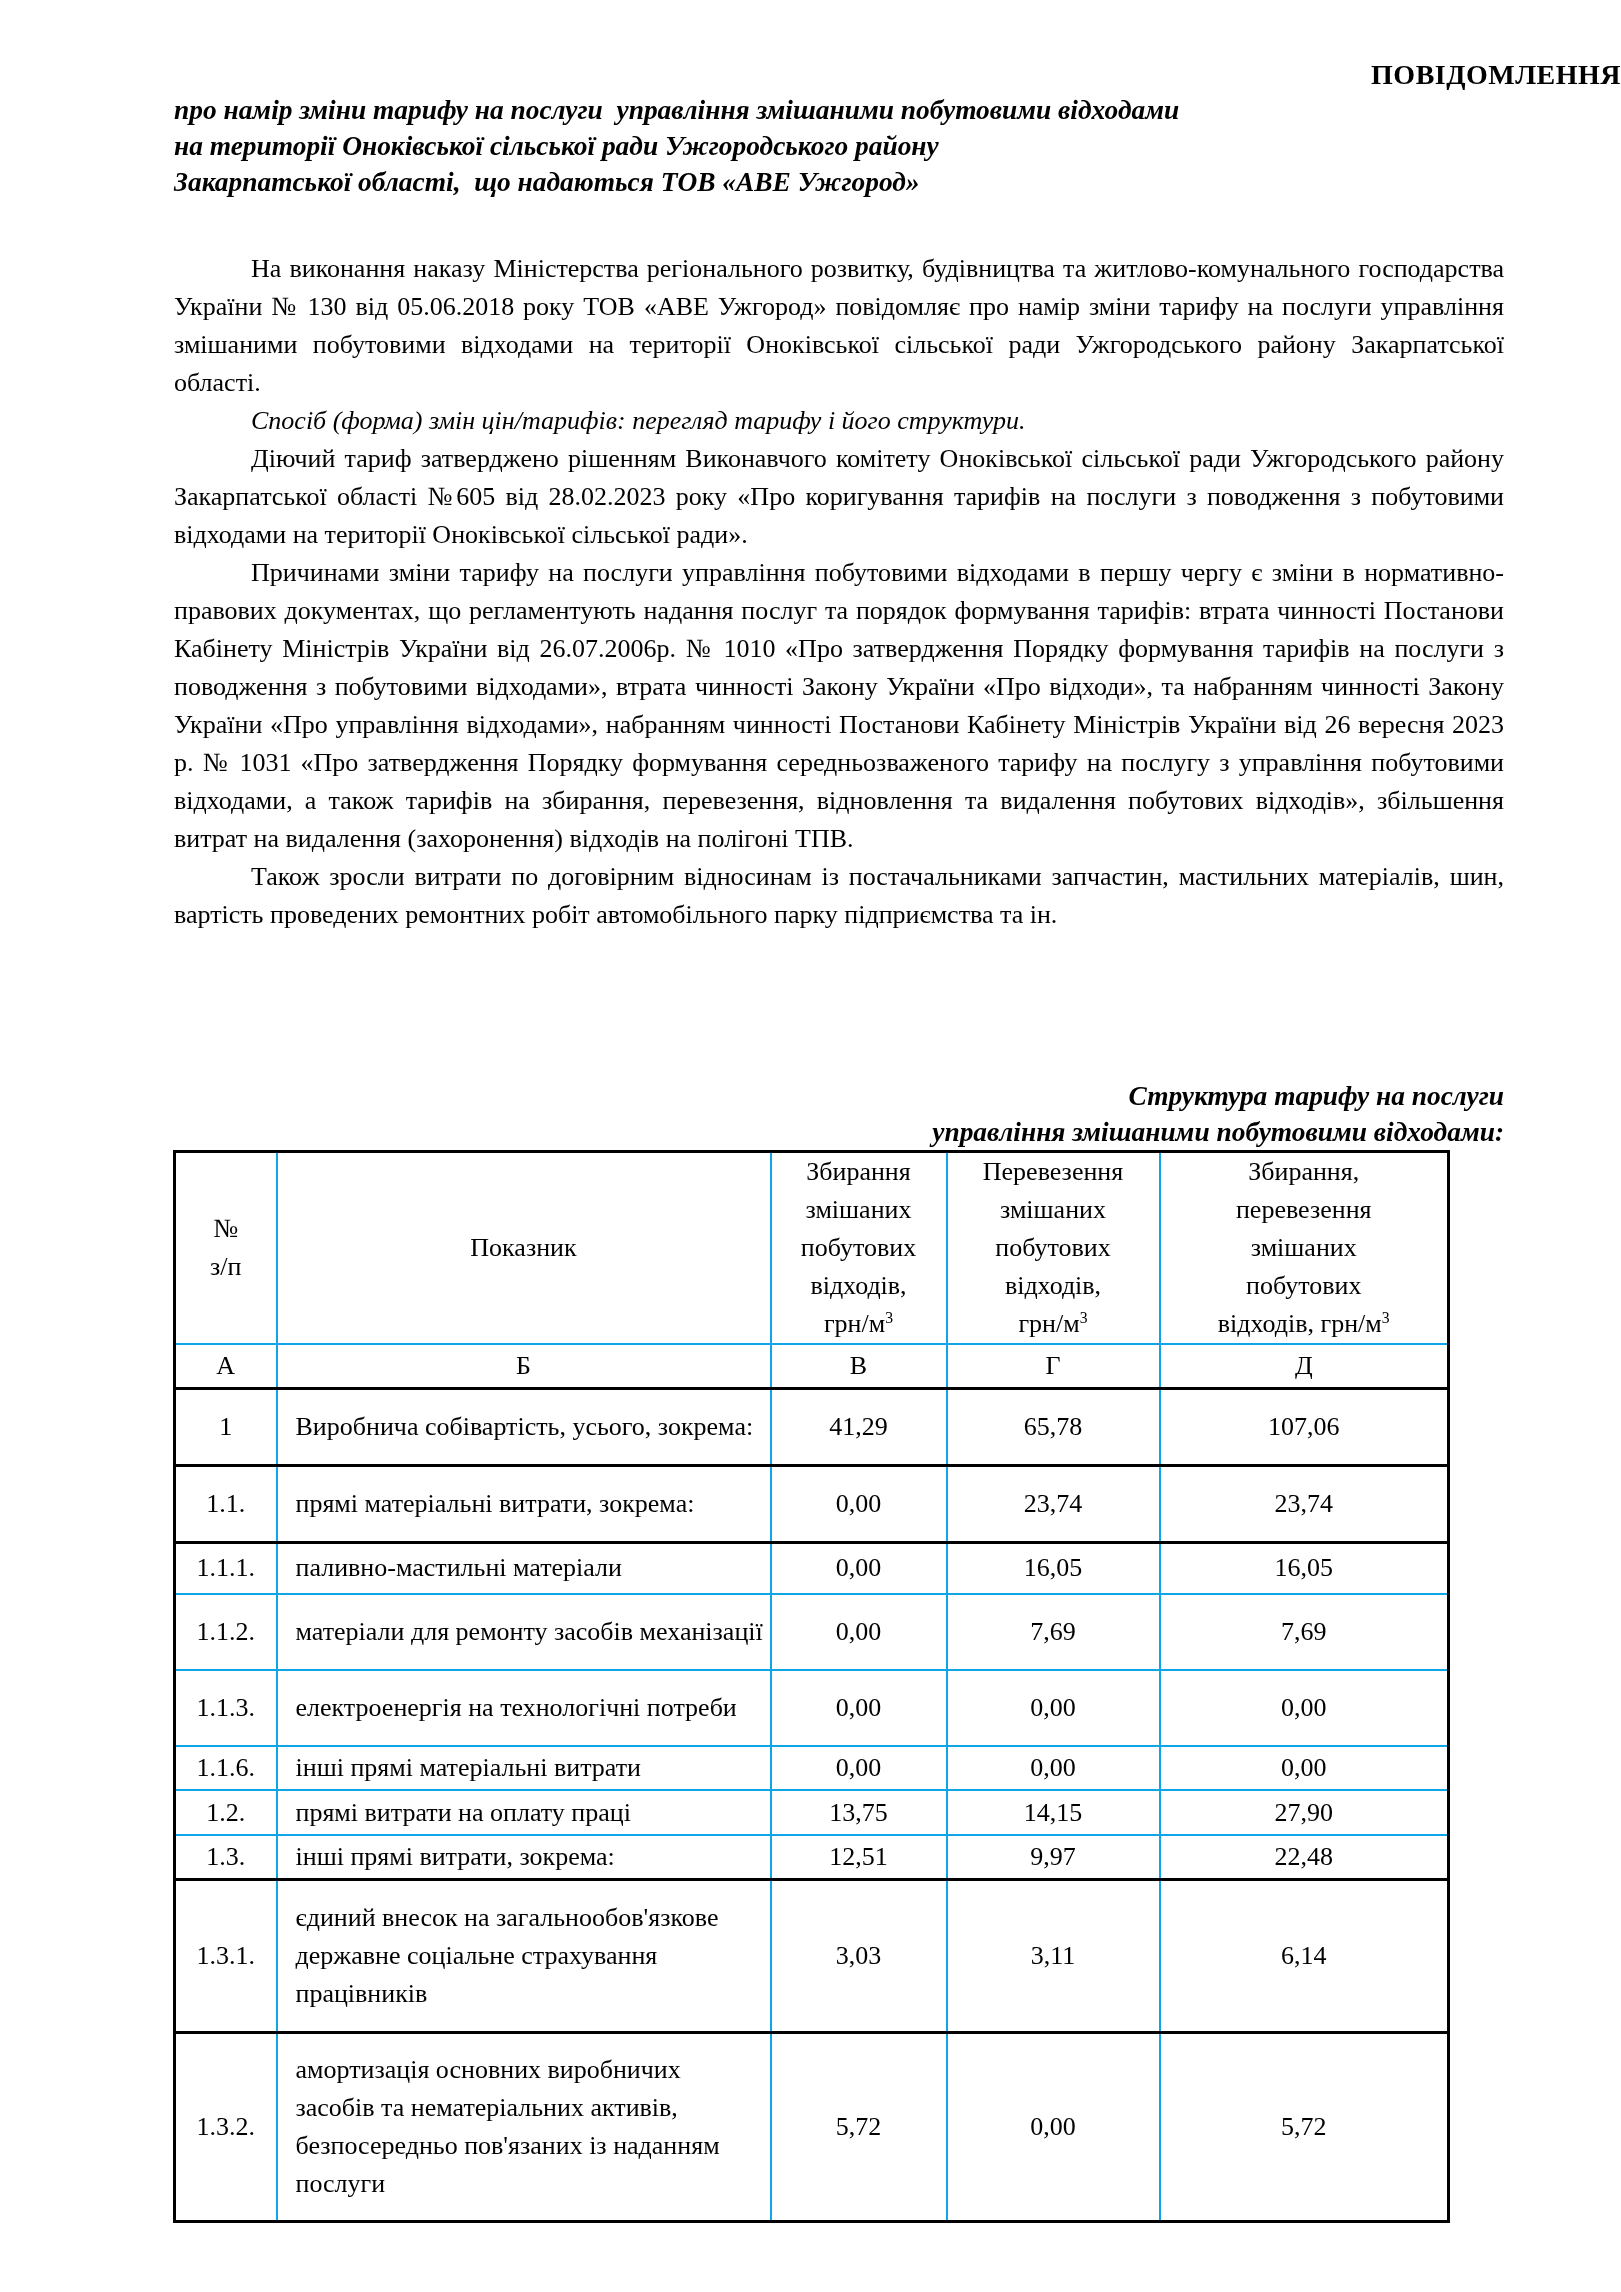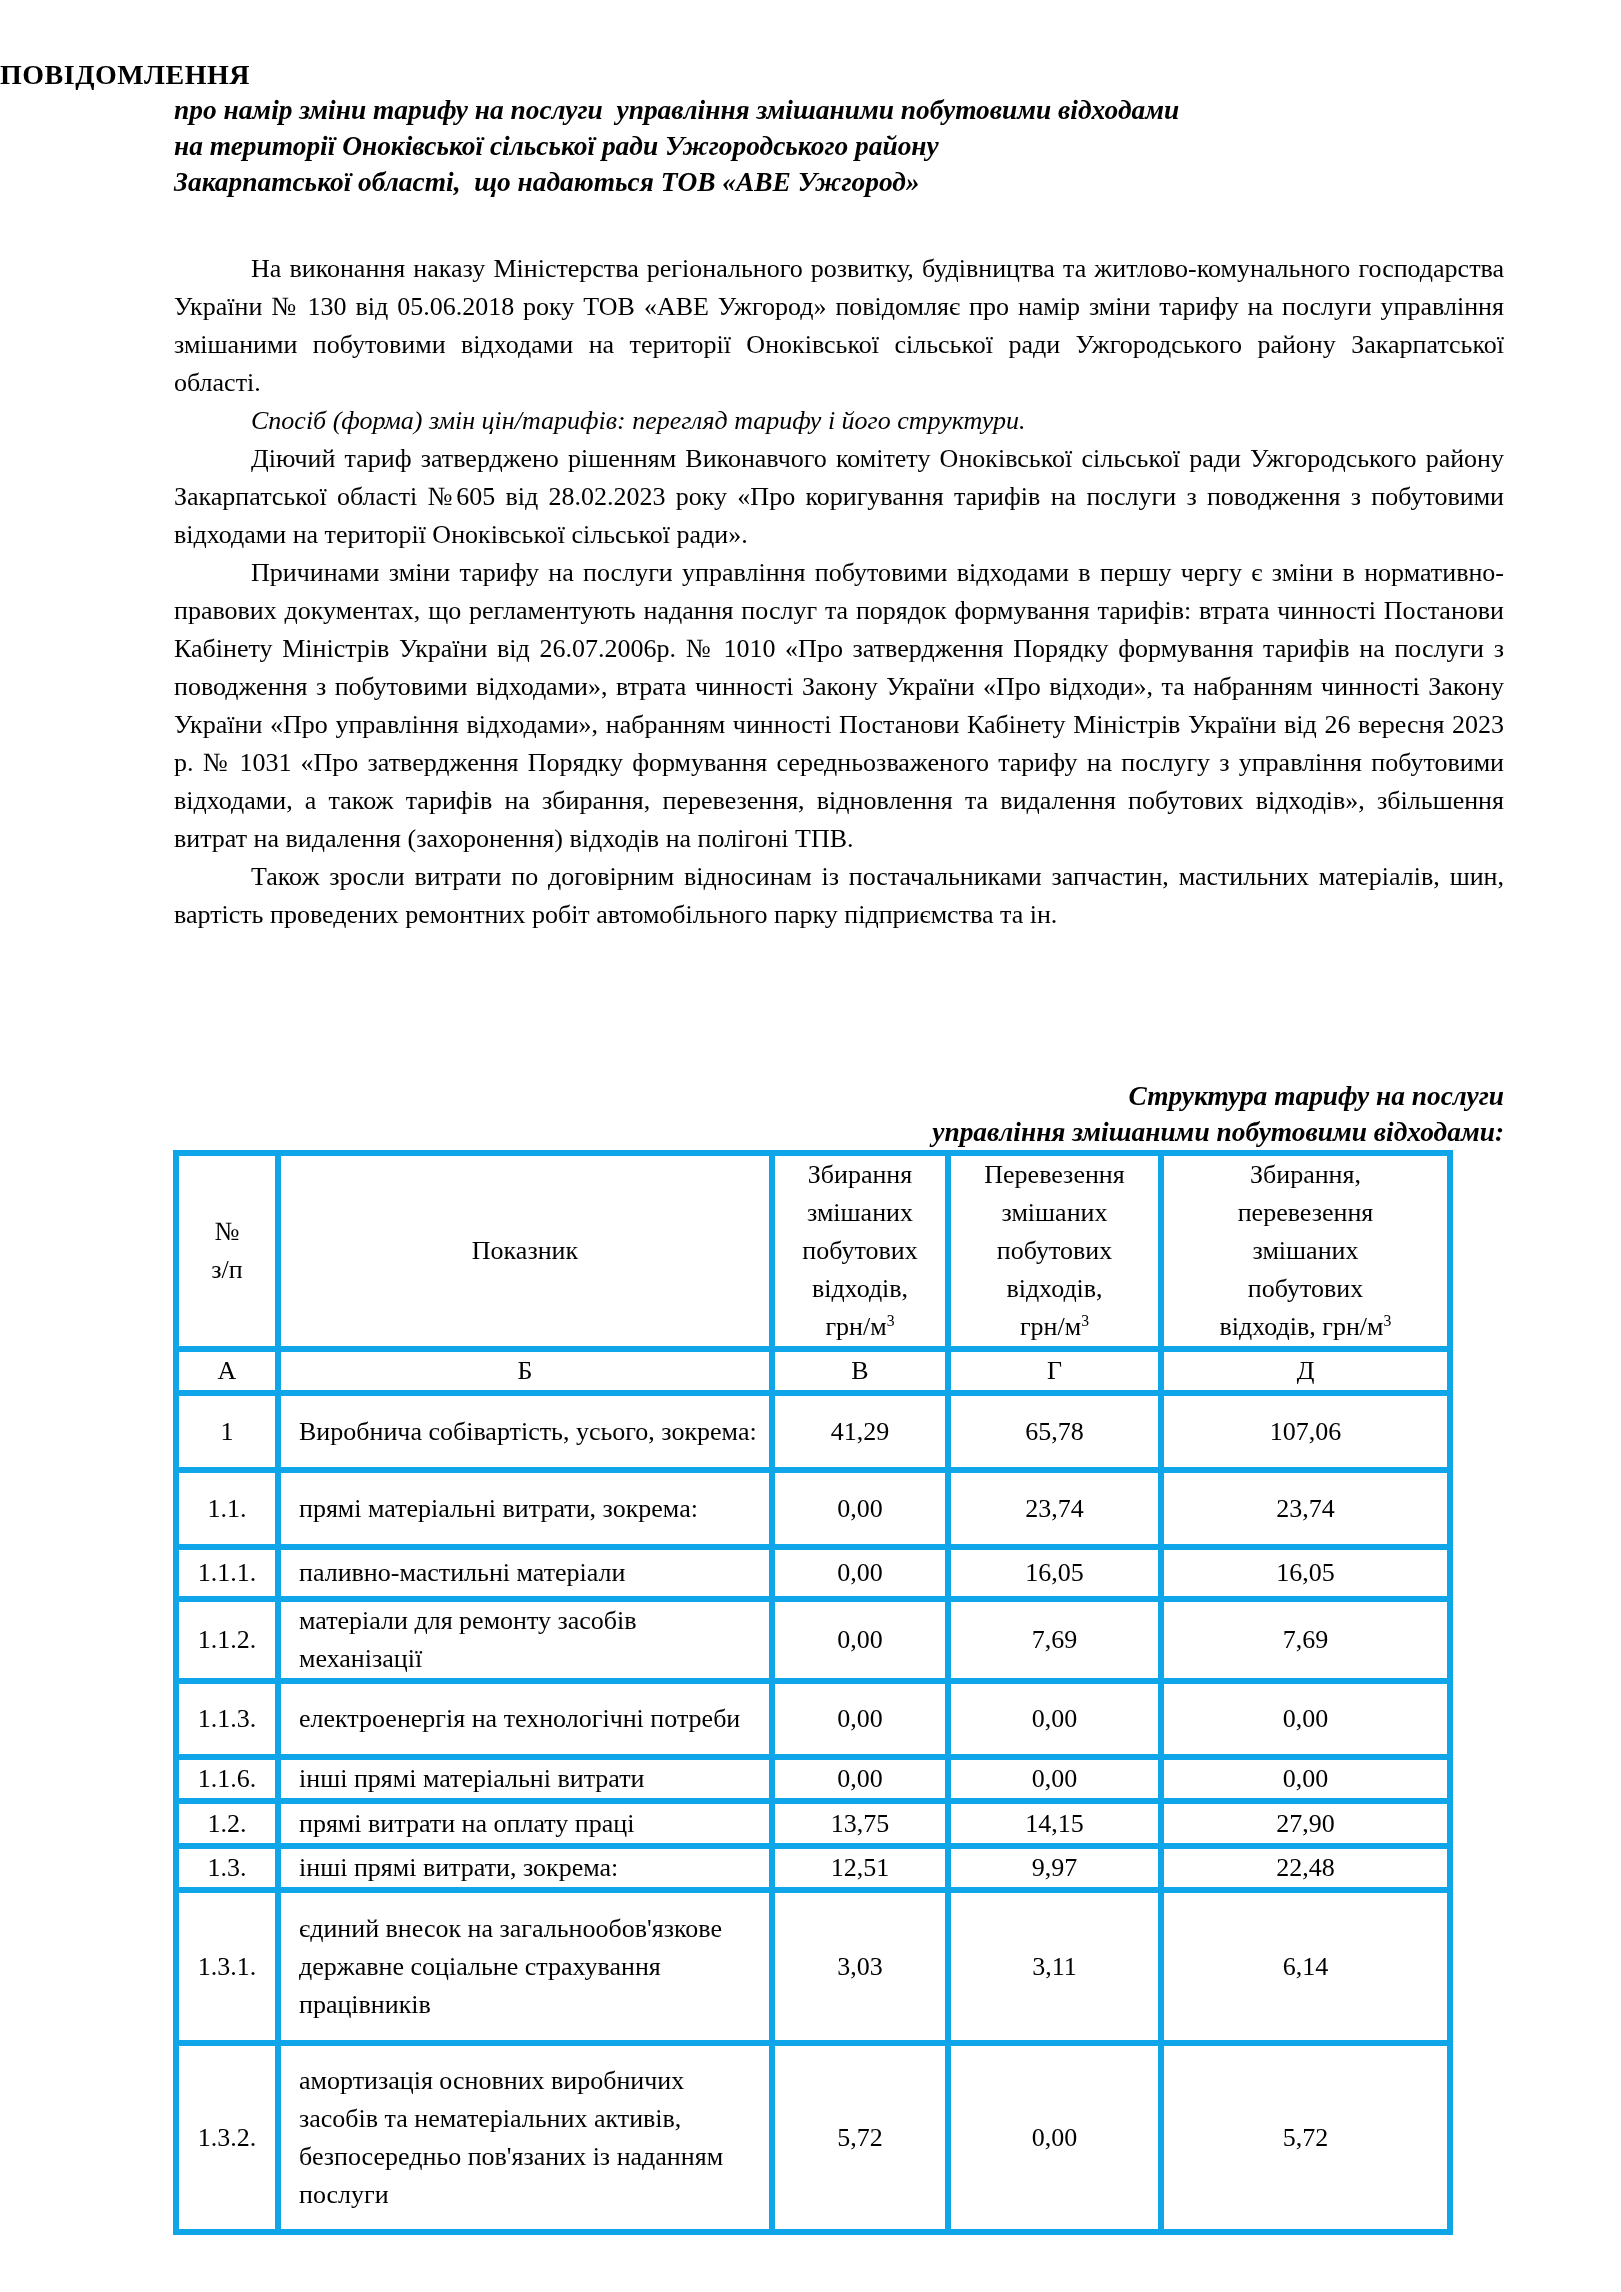--- a/index.html
+++ b/index.html
@@ -3,21 +3,21 @@
 <meta charset="utf-8">
 <style>
   html, body { margin: 0; padding: 0; background: #ffffff; }
   body {
     width: 1621px; height: 2293px; position: relative; overflow: hidden;
     font-family: "Liberation Serif", "DejaVu Serif", serif; color: #000;
   }
   .page { position: absolute; left: 0; top: 0; width: 1621px; height: 2293px; }
   .title {
     position: absolute; left: 0; width: 1621px; top: 57px;
-    text-align: left; font-weight: bold; font-size: 28px; line-height: 35px;
+    text-align: right; font-weight: bold; font-size: 28px; line-height: 35px;
     letter-spacing: 0.5px;
   }
   .subtitle {
     position: absolute; left: 174px; width: 1330px; top: 92px;
     text-align: left; font-weight: bold; font-style: italic;
     font-size: 27.4px; line-height: 36px;
   }
   .subtitle div { white-space: pre; }
   .body {
     position: absolute; left: 174px; width: 1330px; top: 250px;
@@ -29,21 +29,21 @@
     position: absolute; left: 174px; width: 1330px; top: 1078px;
     text-align: right; font-weight: bold; font-style: italic;
     font-size: 27.4px; line-height: 36px;
   }
   table.tariff {
     position: absolute; left: 173px; top: 1150px;
     width: 1274px; border-collapse: collapse; table-layout: fixed;
     font-size: 26px; line-height: 38px;
   }
   table.tariff td, table.tariff th {
-    border: 6px solid #0ea5e9; padding: 0 3.9px; font-weight: normal;
+    border: 2px solid #0ea5e9; padding: 0 3.9px; font-weight: normal;
     vertical-align: middle; text-align: center;
   }
   table.tariff { border: 3.9px solid #000; }
   table.tariff tr.thick-top td { border-top: 3.9px solid #000; }
   table.tariff td.ind { text-align: left; padding-left: 18px; }
   table.tariff th.hdr { line-height: 38px; }
   sup { font-size: 15.7px; line-height: 0; vertical-align: 8.8px; }
 </style>
 </head>
 <body>

